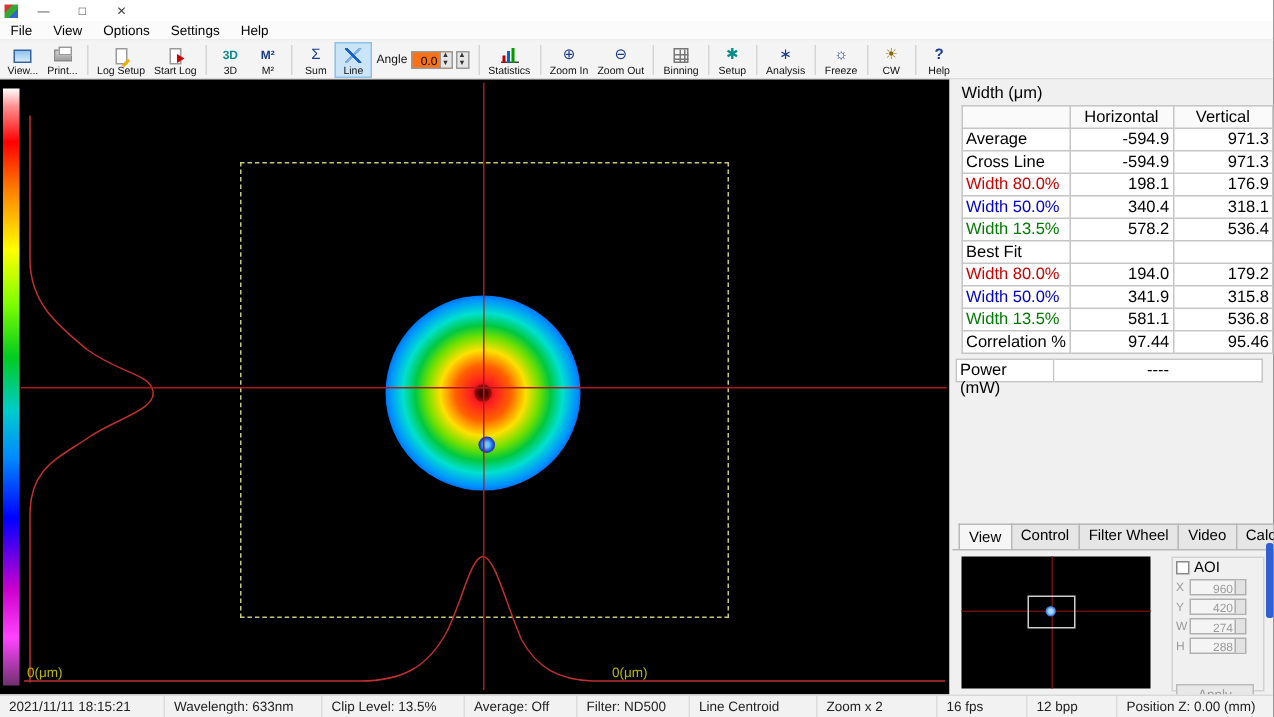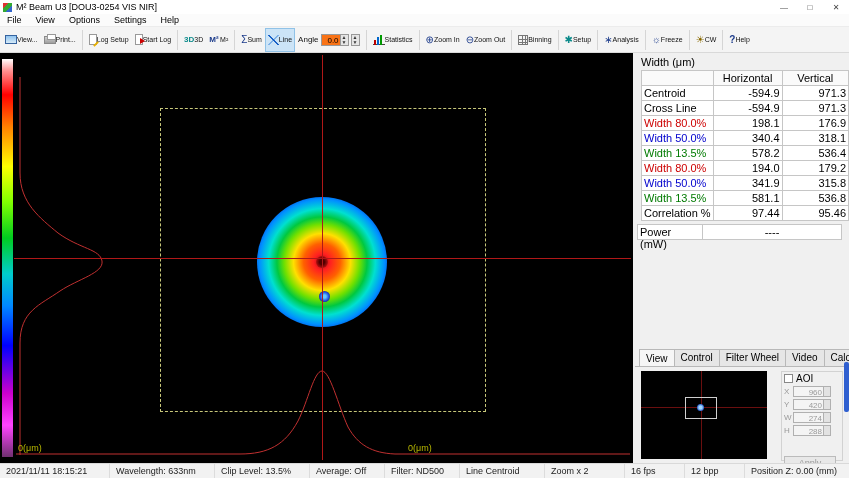--- a/index.html
+++ b/index.html
@@ -12,21 +12,21 @@
   .title-text{flex:1;white-space:nowrap}
   .win-controls{display:flex;height:100%}
   .win-btn{width:26px;display:flex;align-items:center;justify-content:center;font-size:8px;color:#444}
 
   
   .menubar{height:13px;background:#fbfbfb;display:flex;align-items:center;font-size:9px;border-bottom:1px solid #ececec}
   .menu-item{padding:0 7px;height:100%;display:flex;align-items:center}
 
   
   .toolbar{height:26px;background:#f4f4f4;border-bottom:1px solid #d9d9d9;display:flex;align-items:center;padding:0 2px}
-  .tb-item{display:flex;flex-direction:row;align-items:center;justify-content:space-between;min-width:25px;height:24px;padding:0 2px;border:1px solid transparent}
+  .tb-item{display:flex;flex-direction:column;align-items:center;justify-content:flex-end;min-width:25px;height:24px;padding:0 2px;border:1px solid transparent}
   .tb-item.active{background:#cce4f7;border-color:#90c2e7}
   .tb-icon{height:13px;display:flex;align-items:center;justify-content:center;font-size:10px;line-height:1;color:#1a3a8a}
   .tb-label{font-size:7px;color:#111;white-space:nowrap}
   .tb-sep{width:1px;height:20px;background:#d5d5d5;margin:0 3px}
   .ic-view{width:12px;height:9px;border:1px solid #35639f;background:linear-gradient(#8fc3ef,#d6eaf8)}
   .ic-print{width:12px;height:8px;background:linear-gradient(#cfcfcf,#9f9f9f);border:1px solid #8a8a8a;position:relative}
   .ic-print:before{content:"";position:absolute;left:2px;top:-3px;width:7px;height:4px;background:#fff;border:1px solid #999}
   .ic-page{width:8px;height:11px;background:#fff;border:1px solid #999;position:relative}
   .ic-page.pencil:after{content:"";position:absolute;right:-3px;bottom:-1px;width:6px;height:2px;background:#e8b000;transform:rotate(-45deg)}
   .ic-page.arrow:after{content:"";position:absolute;right:-3px;bottom:0;border-left:5px solid #c00;border-top:3px solid transparent;border-bottom:3px solid transparent}
@@ -111,21 +111,20 @@
   .statusbar{position:absolute;left:0;top:463px;width:849px;height:15px;background:#f2f2f2;border-top:1px solid #d9d9d9;display:flex;align-items:center;font-size:9px;color:#222}
   .status-seg{height:100%;display:flex;align-items:center;padding-left:6px;border-right:1px solid #dcdcdc;white-space:nowrap;overflow:hidden}
   .s0{width:110px}.s1{width:105px}.s2{width:95px}.s3{width:75px}.s4{width:75px}
   .s5{width:85px}.s6{width:80px}.s7{width:60px}.s8{width:60px}.s9{flex:1;border-right:none}
 </style>
 </head>
 <body>
 
 <div class="titlebar">
   <span class="app-icon"></span>
-  <span class="title-text">M² Beam U3   [DOU3-0254 VIS NIR]</span>
   <span class="win-controls">
     <span class="win-btn">—</span>
     <span class="win-btn">□</span>
     <span class="win-btn">✕</span>
   </span>
 </div>
 
 <div class="menubar">
   <span class="menu-item">File</span>
   <span class="menu-item">View</span>
@@ -264,21 +263,21 @@
   <div class="data-title">Width (μm)</div>
 
   <table class="data">
     <tbody>
         <tr>
       <td class="rowlbl hdr"></td>
       <td class="val hdr">Horizontal</td>
       <td class="val hdr">Vertical</td>
     </tr>
     <tr>
-      <td class="rowlbl">Centroid</td>
+      <td class="rowlbl">Average</td>
       <td class="val">-594.9</td>
       <td class="val">971.3</td>
     </tr>
     <tr>
       <td class="rowlbl">Cross Line</td>
       <td class="val">-594.9</td>
       <td class="val">971.3</td>
     </tr>
     <tr>
       <td class="rowlbl c-red">Width 80.0%</td>
@@ -287,20 +286,25 @@
     </tr>
     <tr>
       <td class="rowlbl c-blue">Width 50.0%</td>
       <td class="val">340.4</td>
       <td class="val">318.1</td>
     </tr>
     <tr>
       <td class="rowlbl c-green">Width 13.5%</td>
       <td class="val">578.2</td>
       <td class="val">536.4</td>
+    </tr>
+    <tr>
+      <td class="rowlbl">Best Fit</td>
+      <td class="val"></td>
+      <td class="val"></td>
     </tr>
     <tr>
       <td class="rowlbl c-red">Width 80.0%</td>
       <td class="val">194.0</td>
       <td class="val">179.2</td>
     </tr>
     <tr>
       <td class="rowlbl c-blue">Width 50.0%</td>
       <td class="val">341.9</td>
       <td class="val">315.8</td>

